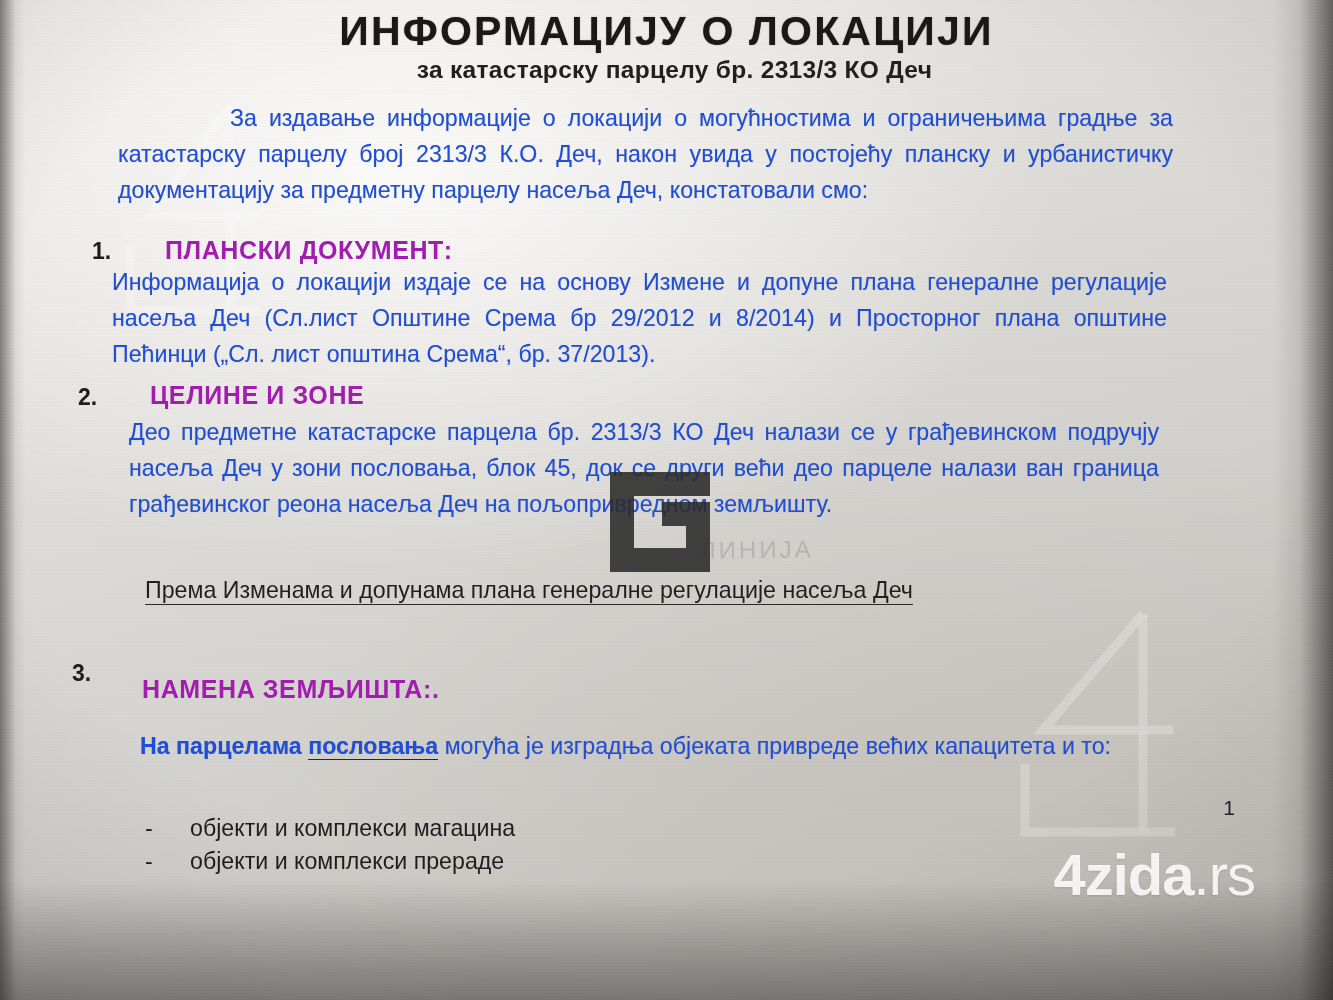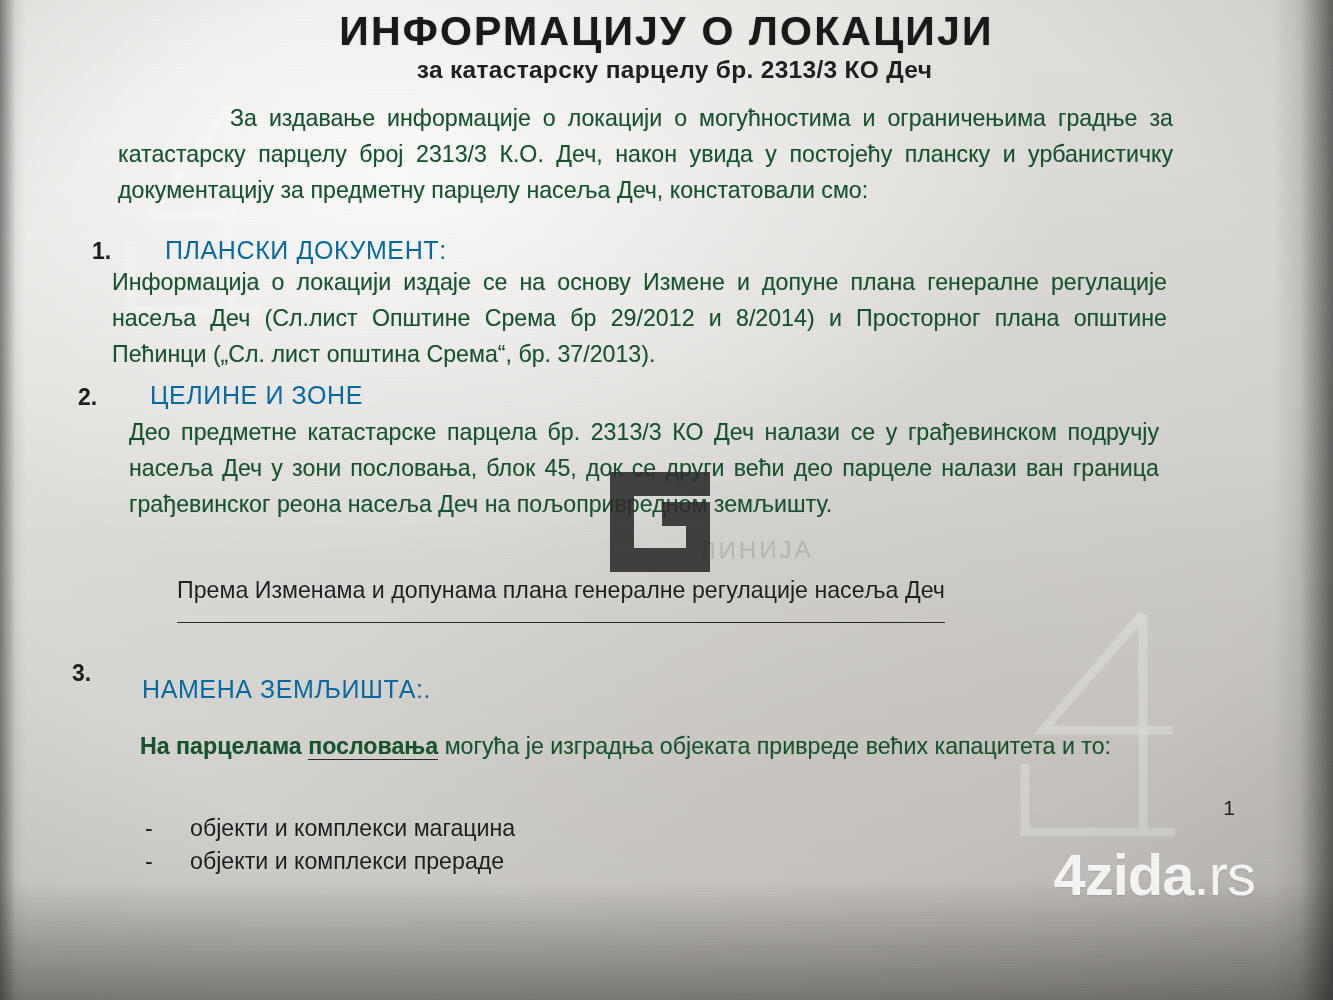--- a/index.html
+++ b/index.html
@@ -91,38 +91,38 @@
     letter-spacing: .3px;
     color: #201f1e;
     margin-left: 16px;
   }
 
   .para {
     position: absolute;
     font-size: 23.2px;
     line-height: 36px;
     text-align: justify;
-    color: #14532d;
+    color: #1d4ed8;
     text-shadow: 0 0 .8px rgba(90,90,90,.35);
   }
 
   .intro { left: 118px; top: 100px; width: 1055px; text-indent: 112px; }
 
   .num {
     position: absolute;
     font-size: 23px;
     font-weight: 700;
     color: #1d1c1b;
   }
   .heading {
     position: absolute;
     font-size: 25px;
-    font-weight: 400;
+    font-weight: 700;
     letter-spacing: .6px;
-    color: #0369a1;
+    color: #a21caf;
   }
 
   .n1 { left: 92px; top: 238px; }
   .h1 { left: 165px; top: 236px; }
   .p1 { left: 112px; top: 264px; width: 1055px; }
 
   .n2 { left: 78px; top: 384px; }
   .h2 { left: 150px; top: 381px; }
   .p2 { left: 129px; top: 414px; width: 1030px; }
 
@@ -130,22 +130,21 @@
     position: absolute;
     left: 145px;
     top: 572px;
     width: 1040px;
     font-size: 23.2px;
     line-height: 36px;
     color: #201f1e;
   }
   .underlined-block span {
     border-bottom: 1.6px solid #2a2928;
-    padding-bottom: 19px;
-    margin-left: 32px;
+    padding-bottom: 1px;
   }
 
   .n3 { left: 72px; top: 660px; }
   .h3 { left: 142px; top: 657px; margin-top: 18px; }
 
   .p3 { left: 140px; top: 728px; width: 1040px; }
   .p3 b { font-weight: 700; }
   .p3 u { text-decoration: none; border-bottom: 1.8px solid #2a2928; font-weight: 700; }
 
   .bullets {

